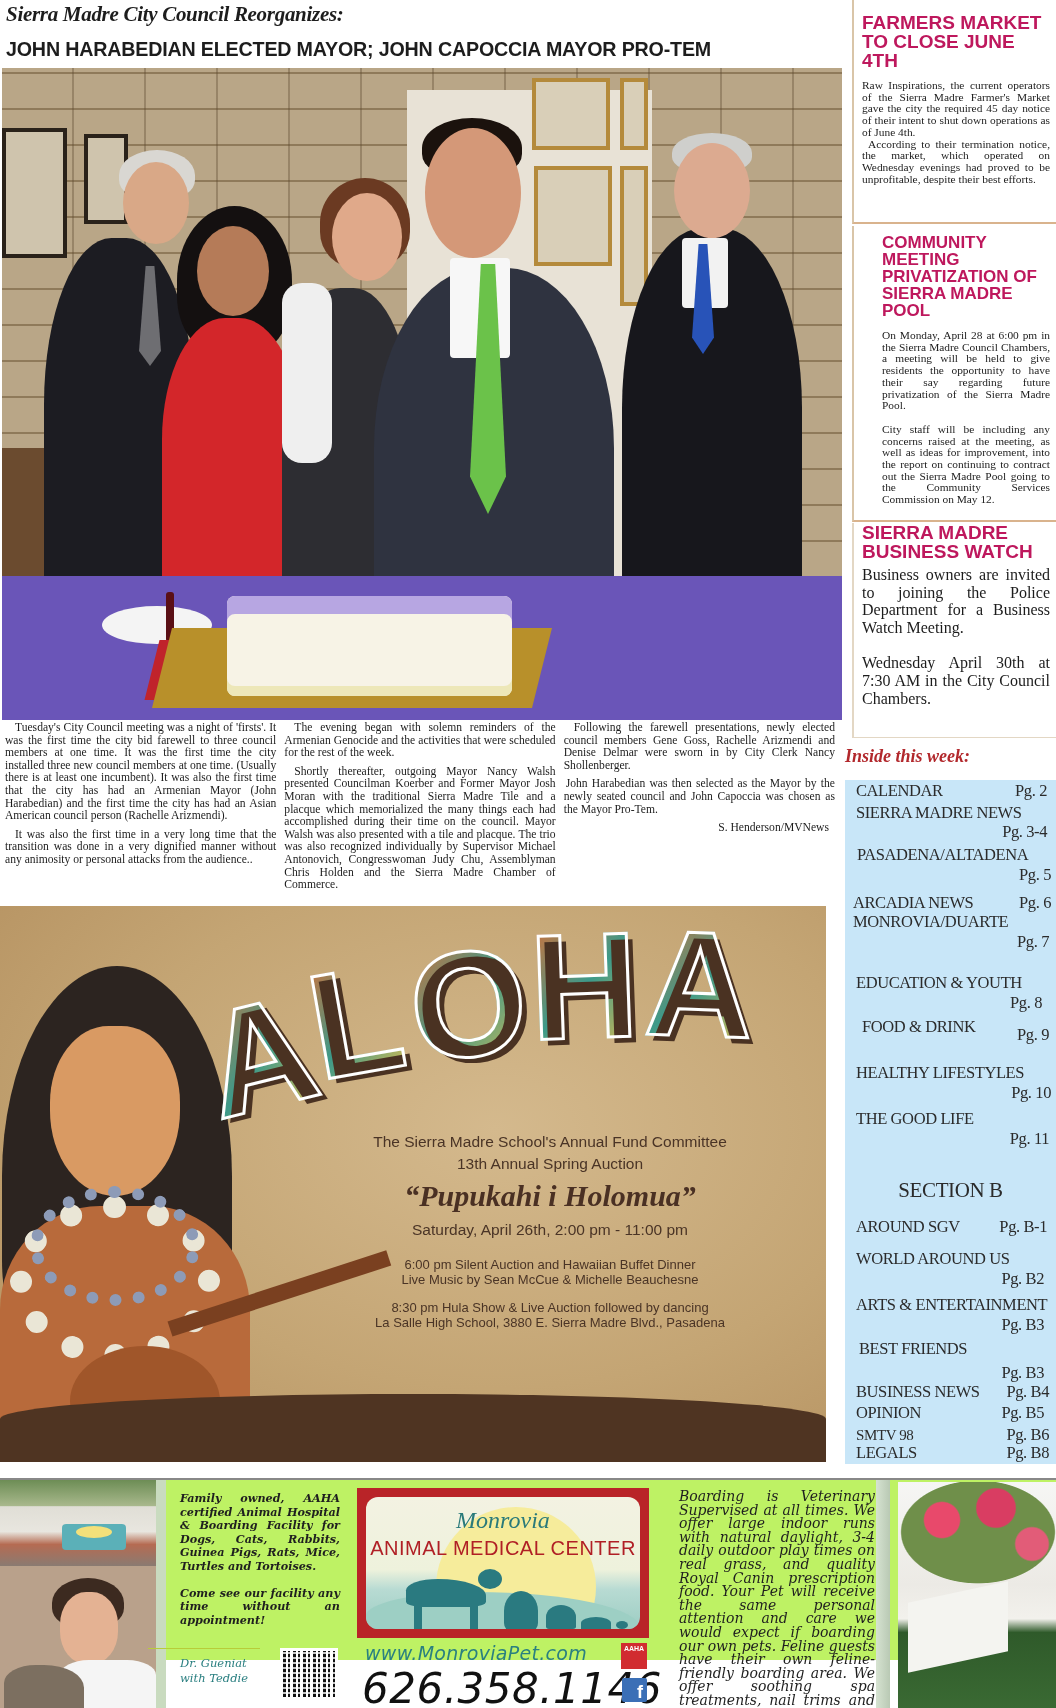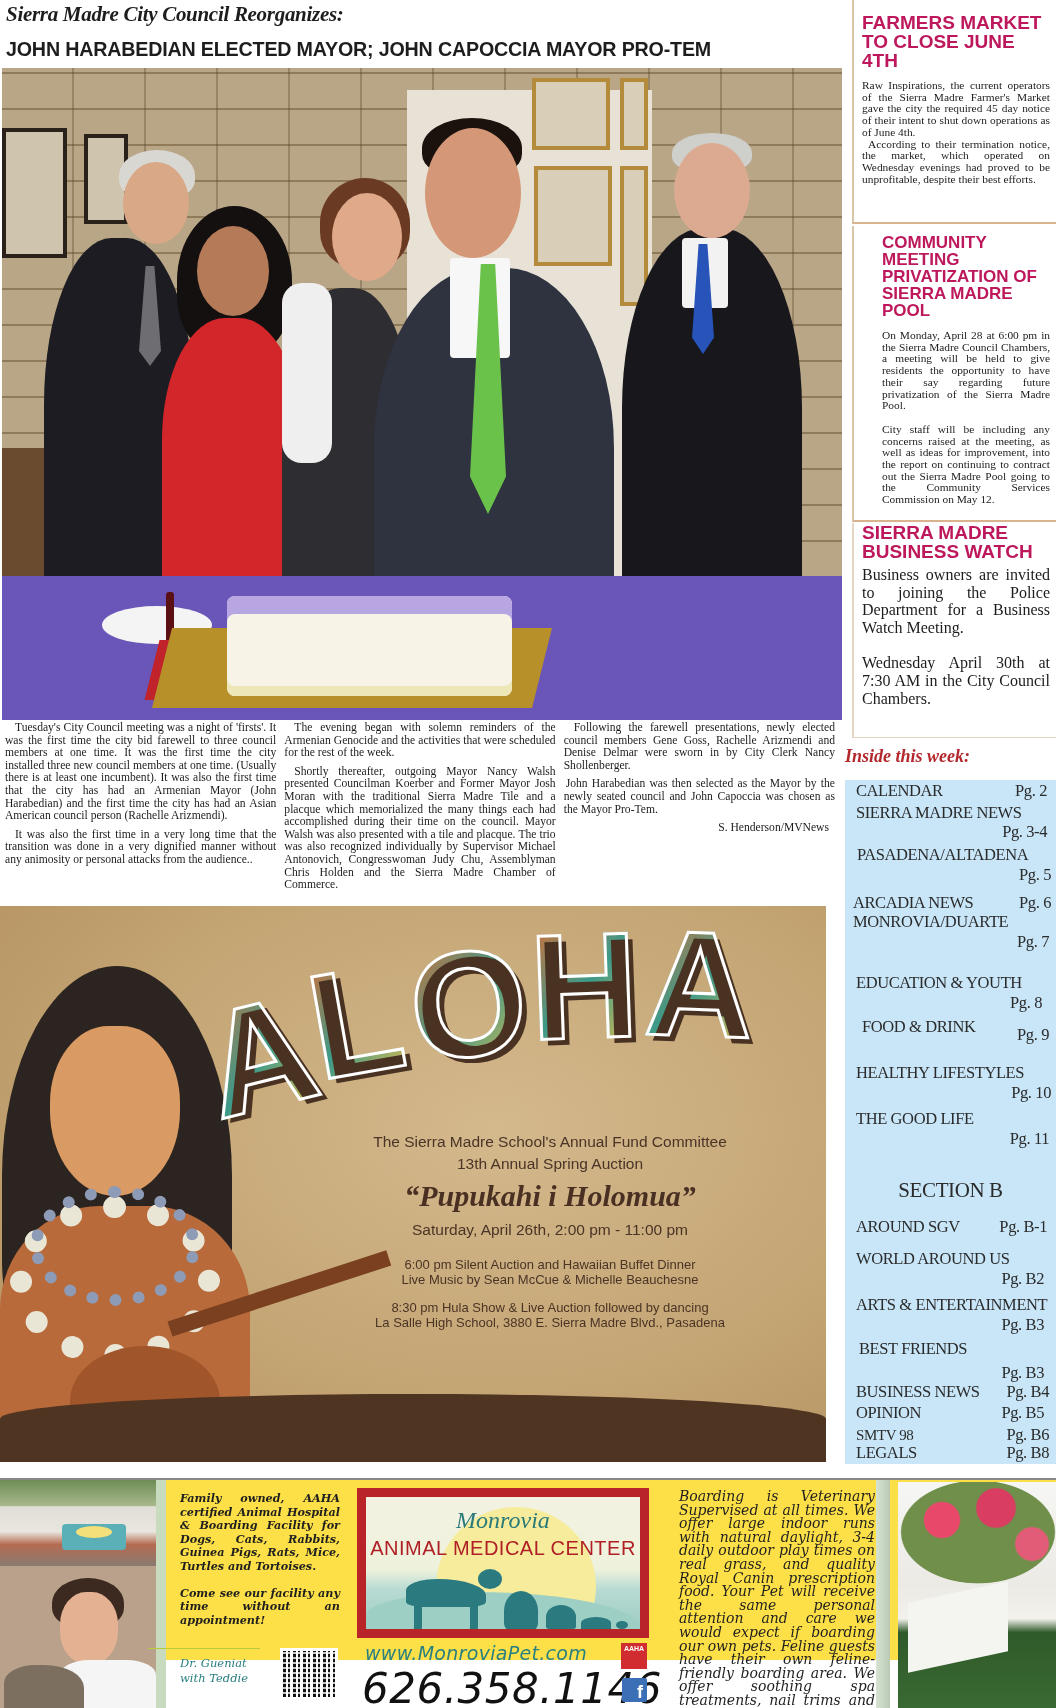--- a/index.html
+++ b/index.html
@@ -77,21 +77,21 @@
     .aloha .text { position: absolute; left: 340px; top: 225px; width: 420px; text-align: center; font-family: "Liberation Sans", sans-serif; color: #4a3426; }
     .aloha .committee { font-size: 15.5px; line-height: 22px; }
     .aloha .event-title { font-family: "Liberation Serif", serif; font-style: italic; font-weight: bold; font-size: 30px; margin: 4px 0 8px; color: #4a3023; }
     .aloha .date { font-size: 15.5px; margin-bottom: 18px; }
     .aloha .sched { font-size: 13px; line-height: 15px; margin-bottom: 13px; }
     .aloha .footer { position: absolute; left: 0; top: 488px; width: 826px; height: 70px;
       background: #4f3422; border-radius: 60% 60% 0 0 / 30px 30px 0 0; }
     .aloha .footer-text { position: absolute; left: 325px; top: 490px; width: 480px; text-align: center; font-family: "Liberation Sans", sans-serif; font-size: 11.5px; line-height: 14px; color: #efe6d8; }
 
     
-    .vet { position: absolute; left: 0; top: 1478px; width: 1056px; height: 182px; border-top: 2px solid #888; background: #fde047; }
+    .vet { position: absolute; left: 0; top: 1478px; width: 1056px; height: 182px; border-top: 2px solid #888; background: #bef264; }
     .vet .photo-building { position: absolute; left: 0; top: 0; width: 156px; height: 86px;
       background: linear-gradient(180deg, #6d8d55 0%, #a8b88c 30%, #e0ded6 31%, #e8e6df 60%, #b56b52 75%, #8a7b72 100%); }
     .vet .sign { position: absolute; left: 62px; top: 44px; width: 64px; height: 26px; background: #5bb0b8; border-radius: 4px; }
     .vet .sign::after { content: ""; position: absolute; left: 14px; top: 2px; width: 36px; height: 12px; background: #f3e07a; border-radius: 50%; }
     .vet .photo-doctor { position: absolute; left: 0; top: 86px; width: 156px; height: 144px; background: #b9a18b; }
     .vet .doc-hair { position: absolute; left: 52px; top: 98px; width: 72px; height: 50px; background: #3c2a20; border-radius: 50% 50% 40% 40%; }
     .vet .doc-face { position: absolute; left: 60px; top: 112px; width: 58px; height: 72px; background: #e4b293; border-radius: 45%; }
     .vet .doc-shirt { position: absolute; left: 60px; top: 180px; width: 96px; height: 50px; background: #f5f5f5; border-radius: 30% 30% 0 0; }
     .vet .cat { position: absolute; left: 4px; top: 185px; width: 80px; height: 45px; background: #7c6f60; border-radius: 40% 50% 0 0; }
     .vet .strip { position: absolute; left: 156px; top: 0; width: 10px; height: 230px; background: #c9dbbf; }
@@ -99,21 +99,21 @@
     .vet .left-copy { position: absolute; left: 180px; top: 12px; width: 160px; font-family: "DejaVu Serif", serif; font-style: italic; font-weight: bold; font-size: 11.2px; line-height: 13.6px; text-align: justify; color: #1f1f1f; }
     .vet .left-copy p { margin-bottom: 13px; }
     .vet .doc-caption { position: absolute; left: 180px; top: 176px; font-family: "DejaVu Serif", serif; font-style: italic; font-weight: normal; font-size: 11.5px; line-height: 15px; color: #2a7f80; }
     .vet .qr { position: absolute; left: 280px; top: 168px; width: 58px; height: 52px; background:
         repeating-linear-gradient(90deg, #111 0 3px, #fff 3px 5px, #111 5px 7px, #fff 7px 10px),
         #111;
       border: 3px solid #fff; }
     .vet .qr::before { content: ""; position: absolute; inset: 0; background: repeating-linear-gradient(0deg, transparent 0 3px, rgba(255,255,255,0.75) 3px 5px); }
     .vet .logo-frame { position: absolute; left: 357px; top: 8px; width: 292px; height: 150px; background: #b92428; padding: 9px; }
     .vet .logo-inner { position: relative; width: 100%; height: 100%; overflow: hidden;
-      background: linear-gradient(180deg, #f3f2e2 0%, #eef2dc 55%, #b8dbd3 70%, #9ccdc3 100%); }
+      background: linear-gradient(180deg, #f3f2e2 0%, #eef2dc 55%, #b8dbd3 70%, #9ccdc3 100%); border-radius: 12px; }
     .vet .sun { position: absolute; left: 70px; top: 10px; width: 160px; height: 160px; border-radius: 50%; background: #f6ec9b; }
     .vet .hills { position: absolute; left: 0; top: 95px; width: 100%; height: 60px; background: #9dcfc4; border-radius: 40% 60% 0 0; }
     .vet .script { position: absolute; left: 0; width: 100%; top: 10px; text-align: center; font-family: "Liberation Serif", serif; font-style: italic; font-size: 24px; color: #2a7a7a; }
     .vet .center-name { position: absolute; left: 0; width: 100%; top: 40px; text-align: center; font-family: "Liberation Sans", sans-serif; font-size: 20px; letter-spacing: 0.5px; color: #b01f25; }
     .vet .animals { position: absolute; left: 30px; top: 72px; width: 230px; height: 60px; }
     .vet .animal { position: absolute; background: #2a7a80; }
     .vet .url { position: absolute; left: 365px; top: 162px; font-family: "DejaVu Sans", sans-serif; font-style: italic; font-size: 19px; color: #2a8080; letter-spacing: 0.3px; }
     .vet .phone { position: absolute; left: 362px; top: 184px; font-family: "DejaVu Sans", sans-serif; font-style: italic; font-size: 42px; color: #111; letter-spacing: 0.5px; }
     .vet .aaha { position: absolute; left: 621px; top: 163px; width: 26px; height: 26px; background: #d12c30; color: #fff; font-family: "Liberation Sans", sans-serif; font-size: 7px; font-weight: bold; text-align: center; line-height: 12px; }
     .vet .fb { position: absolute; left: 622px; top: 198px; width: 25px; height: 24px; background: #3b6fb6; color: #fff; font-family: "Liberation Sans", sans-serif; font-weight: bold; font-size: 18px; text-align: right; padding-right: 4px; line-height: 28px; border-radius: 2px; }

